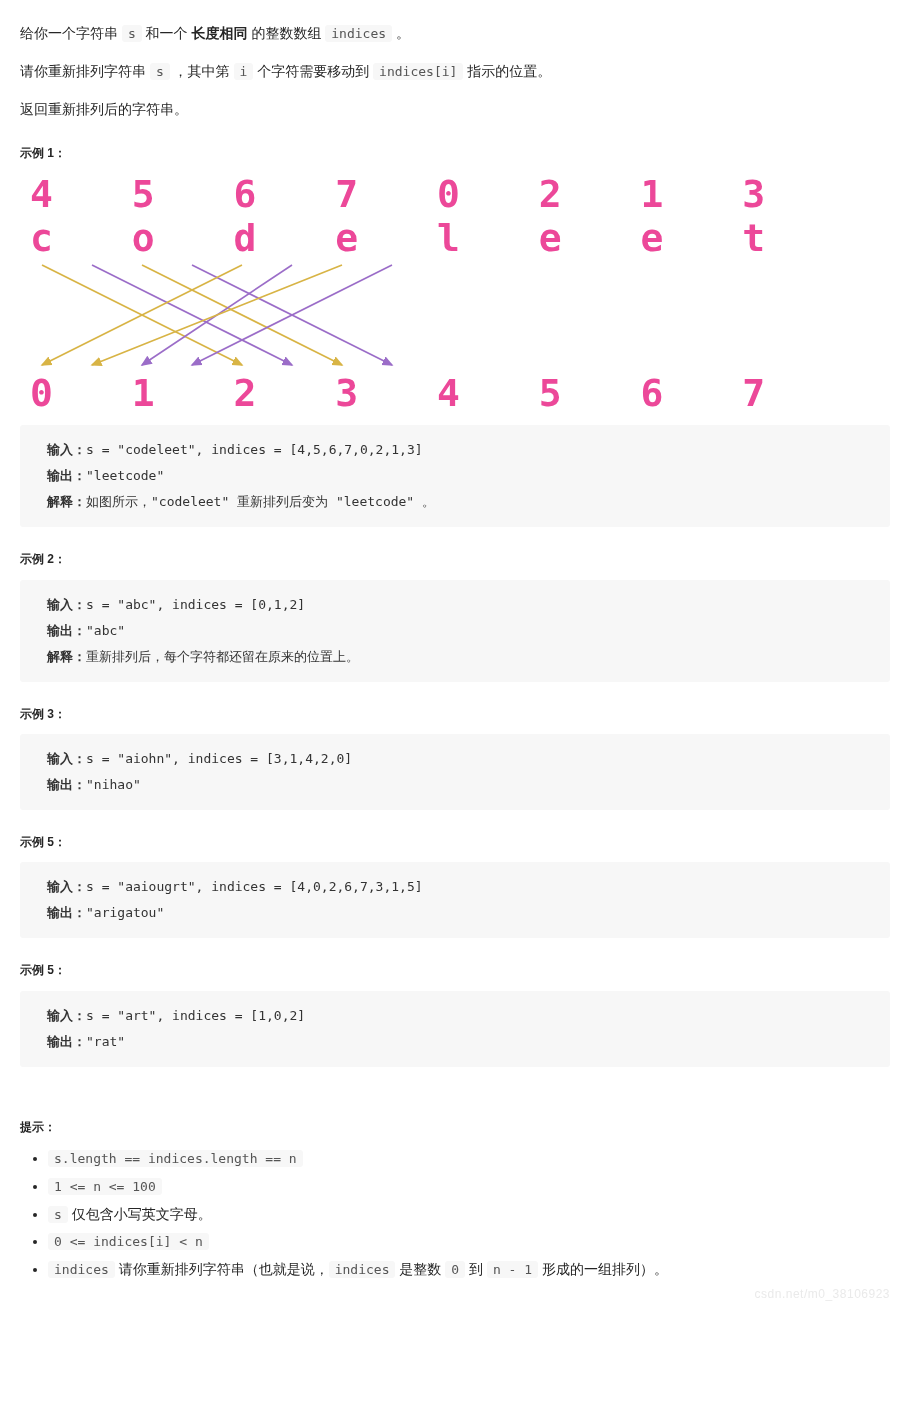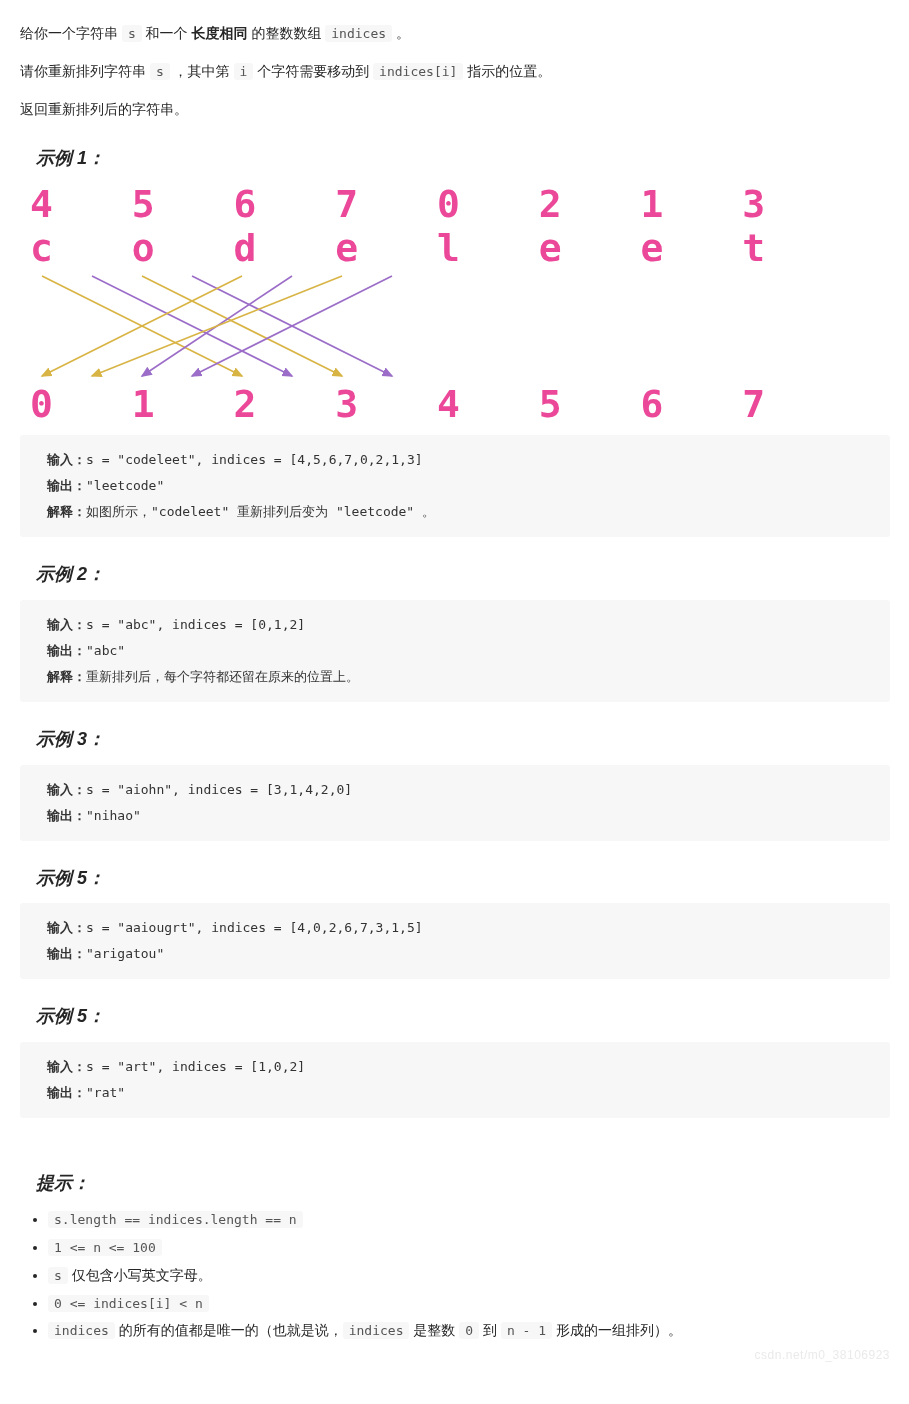--- a/index.html
+++ b/index.html
@@ -17,23 +17,22 @@
     background: #f7f7f7;
     color: #555;
     padding: 1px 6px;
     border-radius: 3px;
     font-family: Consolas, Menlo, monospace;
     font-size: 13px;
   }
   b { font-weight: 700; }
   .example-title {
     font-weight: 700;
-    margin: 22px 16px 10px;
-    font-size: 18px;
-    font-style: italic;
+    margin: 22px 0 10px;
+    font-size: 12px;
   }
   .codeblock {
     background: #f7f7f7;
     padding: 12px 14px;
     border-radius: 3px;
     font-family: Consolas, Menlo, monospace;
     font-size: 13px;
     color: #333;
     line-height: 2;
     margin: 8px 0 4px;
@@ -147,18 +146,18 @@
   <div><span class="lbl">输出：</span><span>"rat"</span></div>
 </div>
 
 <br>
 <div class="example-title">提示：</div>
 <ul>
   <li><code class="inline">s.length == indices.length == n</code></li>
   <li><code class="inline">1 &lt;= n &lt;= 100</code></li>
   <li><code class="inline">s</code><span> 仅包含小写英文字母。</span></li>
   <li><code class="inline">0 &lt;= indices[i] &lt; n</code></li>
-  <li><code class="inline">indices</code><span> 的所有的值都是唯一的（也就是说，</span><code class="inline">indices</code><span> 是整数 </span><code class="inline">0</code><span> 到 </span><code class="inline">n - 1</code><span> 形成的一组排列）。</span></li>
+  <li><code class="inline">indices</code><span> 请你重新排列字符串（也就是说，</span><code class="inline">indices</code><span> 是整数 </span><code class="inline">0</code><span> 到 </span><code class="inline">n - 1</code><span> 形成的一组排列）。</span></li>
 </ul>
 <div class="watermark">csdn.net/m0_38106923</div>
 
 
 
 
 </body></html>

